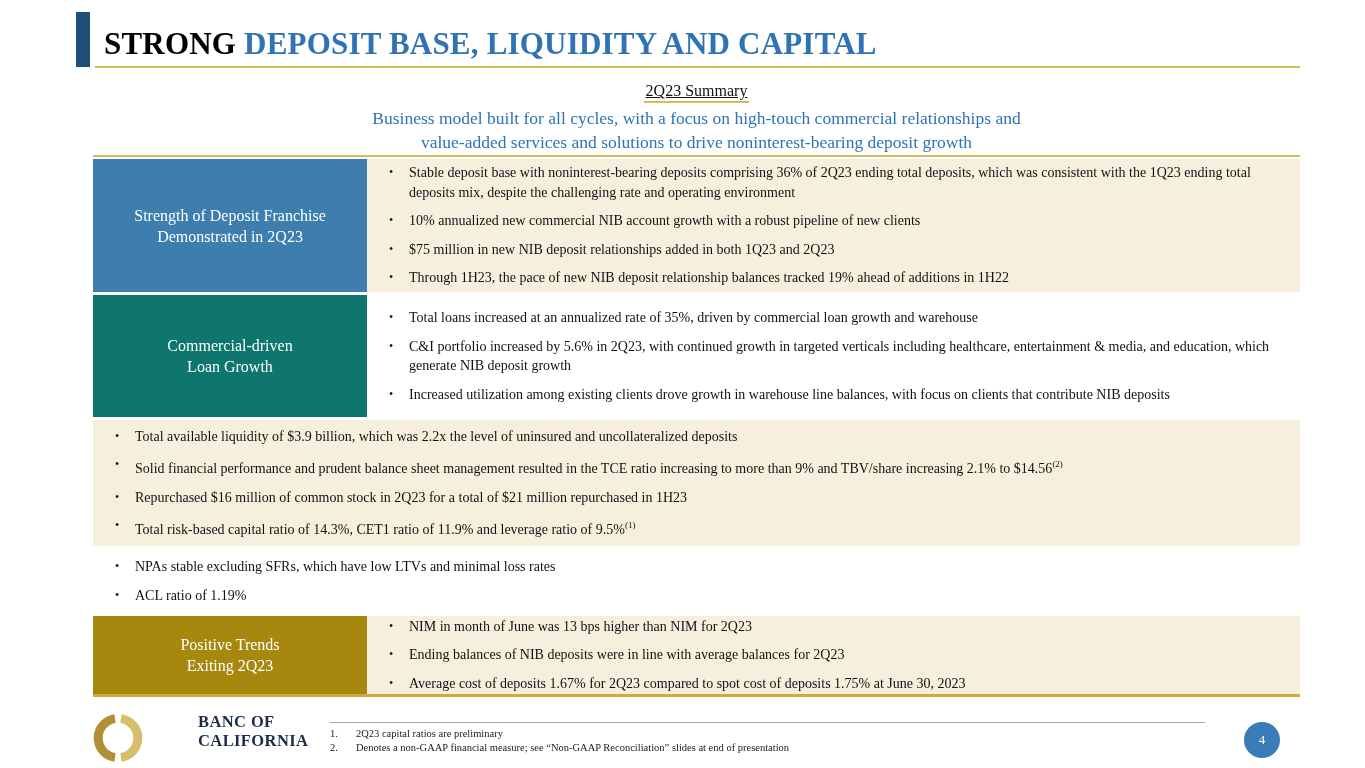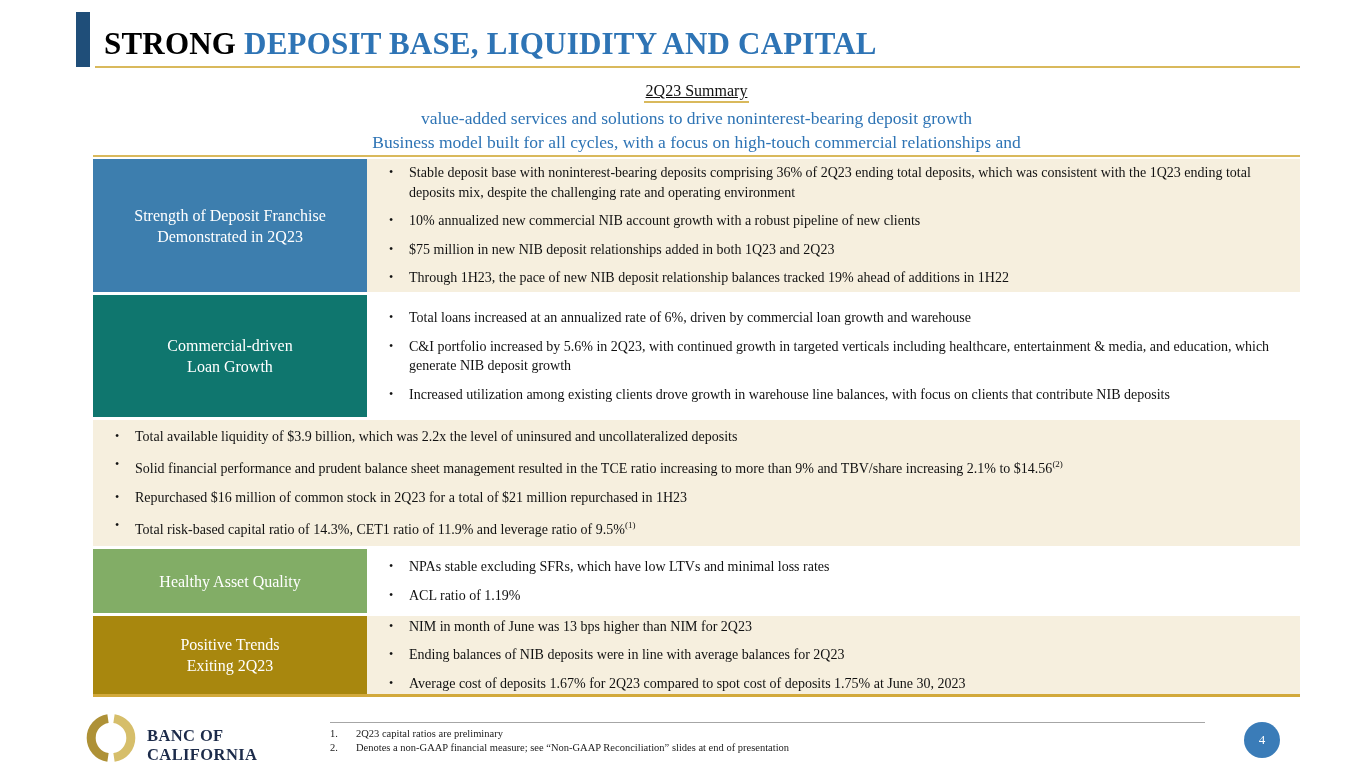--- a/index.html
+++ b/index.html
@@ -33,43 +33,43 @@
   .t-head{width:274px;flex:0 0 274px;display:flex;flex-direction:column;justify-content:center;align-items:center;text-align:center;color:#fff;font-size:16px;line-height:21px;padding:4px 10px;}
   .t-head sup{font-size:9px;}
   .t-body{flex:1;display:flex;flex-direction:column;justify-content:center;padding:6px 28px 6px 22px;}
   .t-row:nth-child(odd) .t-body{background:var(--cream);}
   .t-row:nth-child(even) .t-body{background:#ffffff;}
   .bullet{display:grid;grid-template-columns:20px 1fr;margin:4.5px 0;font-size:14px;line-height:19.5px;color:#111;}
   .bullet .marker{font-size:12px;line-height:19.5px;color:#111;}
   .bullet sup{font-size:9px;}
 
   
-  .logo{position:absolute;left:85px;top:712px;display:flex;align-items:flex-end;}
+  .logo{position:absolute;left:92px;top:712px;display:flex;align-items:flex-start;gap:44px;}
   .logo-text{margin-left:10px;color:var(--logo-navy);font-weight:bold;font-size:16.5px;line-height:19px;letter-spacing:.4px;}
   .footnote-rule{position:absolute;left:330px;top:722px;width:875px;height:1px;background:#a6a6a6;}
   .footnotes{position:absolute;left:330px;top:727px;width:880px;font-size:10.5px;line-height:13.5px;color:#1a1a1a;}
   .footnote{display:grid;grid-template-columns:26px 1fr;}
   .page-badge{position:absolute;left:1244px;top:722px;width:36px;height:36px;border-radius:50%;background:var(--page-circle);color:#fff;font-size:13px;display:flex;align-items:center;justify-content:center;}
 </style>
 </head>
 <body>
 
 <div class="slide">
 
   <div class="accent-bar"></div>
   <h1 class="title"><span>STRONG</span> <span class="blue">DEPOSIT BASE, LIQUIDITY AND CAPITAL</span></h1>
   <div class="title-rule"></div>
 
   <div class="section-heading-wrap">
     <span class="section-heading">2Q23 Summary</span>
   </div>
 
   <div class="subtitle">
+    <div>Business model built for all cycles, with a focus on high-touch commercial relationships and</div>
     <div>value-added services and solutions to drive noninterest-bearing deposit growth</div>
-    <div>Business model built for all cycles, with a focus on high-touch commercial relationships and</div>
   </div>
 
   <div class="summary-table">
     <div class="t-row">
       <div class="t-head" style="background: rgb(61, 126, 174);">
           <div>Strength of Deposit Franchise</div>
           <div>Demonstrated in 2Q23</div>
         </div>
       <div class="t-body">
           <div class="bullet">
@@ -92,21 +92,21 @@
     </div>
 
     <div class="t-row">
       <div class="t-head" style="background: #0f766e;">
           <div>Commercial-driven</div>
           <div>Loan Growth</div>
         </div>
       <div class="t-body">
           <div class="bullet">
             <span class="marker">•</span>
-            <span>Total loans increased at an annualized rate of 6%, driven by commercial loan growth and warehouse</span>
+            <span>Total loans increased at an annualized rate of 35%, driven by commercial loan growth and warehouse</span>
           </div>
           <div class="bullet">
             <span class="marker">•</span>
             <span>C&amp;I portfolio increased by 5.6% in 2Q23, with continued growth in targeted verticals including healthcare, entertainment &amp; media, and education, which generate NIB deposit growth</span>
           </div>
           <div class="bullet">
             <span class="marker">•</span>
             <span>Increased utilization among existing clients drove growth in warehouse line balances, with focus on clients that contribute NIB deposits</span>
           </div>
         </div>
@@ -127,23 +127,20 @@
             <span>Repurchased $16 million of common stock in 2Q23 for a total of $21 million repurchased in 1H23</span>
           </div>
           <div class="bullet">
             <span class="marker">•</span>
             <span>Total risk-based capital ratio of 14.3%, CET1 ratio of 11.9% and leverage ratio of 9.5%<sup>(1)</sup></span>
           </div>
         </div>
     </div>
 
     <div class="t-row">
-      <div class="t-head" style="background: rgb(130, 173, 102);">
-          <div>Healthy Asset Quality</div>
-        </div>
       <div class="t-body">
           <div class="bullet">
             <span class="marker">•</span>
             <span>NPAs stable excluding SFRs, which have low LTVs and minimal loss rates</span>
           </div>
           <div class="bullet">
             <span class="marker">•</span>
             <span>ACL ratio of 1.19%</span>
           </div>
         </div>

